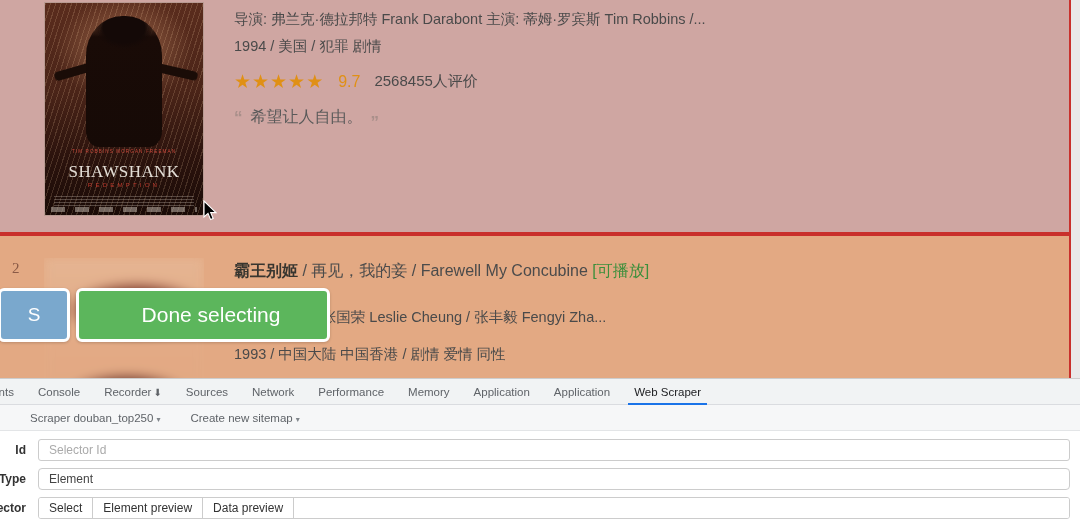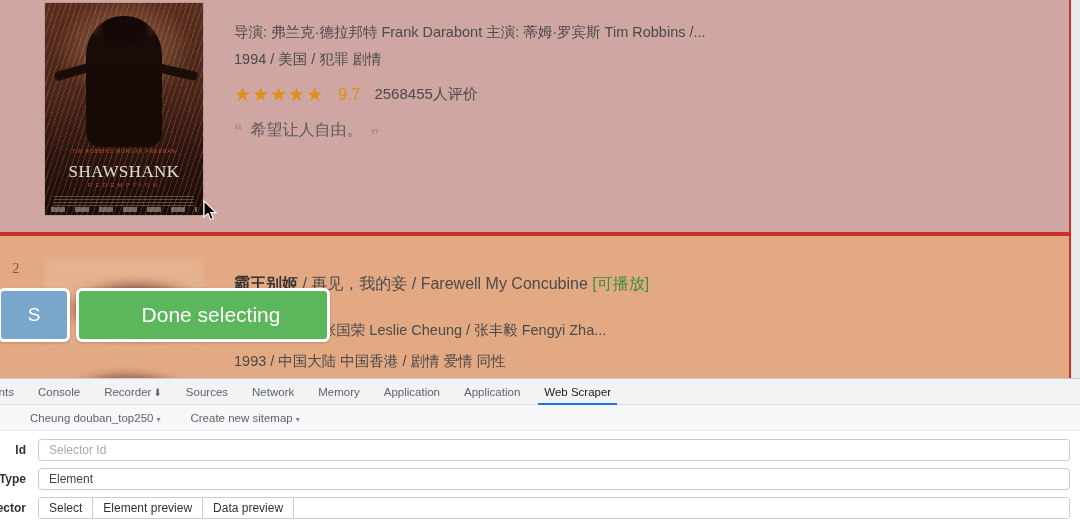--- a/index.html
+++ b/index.html
@@ -147,21 +147,20 @@
   
   .info { position: absolute; }
   #info1 { left: 240px; top: 8px; width: 820px; }
   #info2 { left: 240px; top: 24px; width: 820px; }
 
   .hd-title {
     font-size: 16px;
     color: #3b3b3b;
     line-height: 22px;
     white-space: nowrap;
-    margin-top: 13px;
   }
   .hd-title .cn { font-weight: bold; color: #37352f; }
   .hd-title .other { color: #4b4b4b; }
   .hd-title .playable { color: #3c8f3c; }
 
   .bd-line {
     font-size: 14.5px;
     color: #4a4a4a;
     line-height: 27px;
     white-space: nowrap;
@@ -389,21 +388,21 @@
         <div class="poster2-art"></div>
         <div class="poster2-dot"></div>
 
       </div>
 
       <div class="info" id="info2">
         <div class="hd-title">
           <span class="cn">霸王别姬</span><span class="other"> / 再见，我的妾 / Farewell My Concubine </span><span class="playable">[可播放]</span>
         </div>
         <div class="bd-line" style="margin-top:22px;">e Chen   主演: 张国荣 Leslie Cheung / 张丰毅 Fengyi Zha...</div>
-        <div class="bd-line" style="margin-top:4px;">1993 / 中国大陆 中国香港 / 剧情 爱情 同性</div>
+        <div class="bd-line" style="margin-top:10px;">1993 / 中国大陆 中国香港 / 剧情 爱情 同性</div>
       </div>
 
     </div>
   </div>
 
   <div id="selector-bar">
     <div class="sel-btn" id="sel-s">S</div>
     <div class="sel-btn" id="sel-done">Done selecting</div>
   </div>
 
@@ -428,37 +427,40 @@
     <div class="dt-tab">
       <span>Recorder</span><span class="rec-badge">⬇</span>
     </div>
     <div class="dt-tab">
       <span>Sources</span>
     </div>
     <div class="dt-tab">
       <span>Network</span>
     </div>
     <div class="dt-tab">
+      <span>Performance</span>
+    </div>
+    <div class="dt-tab">
       <span>Memory</span>
     </div>
     <div class="dt-tab">
       <span>Application</span>
     </div>
     <div class="dt-tab">
       <span>Application</span>
     </div>
     <div class="dt-tab active">
       <span>Web Scraper</span>
     </div>
   </div>
 
   <div id="ws-toolbar">
     <div style="width:46px"></div>
     <div class="ws-menu">
-      <span>Cheung douban_top250</span><span class="caret">▾</span>
+      <span>Scraper douban_top250</span><span class="caret">▾</span>
     </div>
     <div class="ws-menu">
       <span>Create new sitemap</span><span class="caret">▾</span>
     </div>
   </div>
 
   <div id="ws-form">
 
     <div class="form-row">
       <div class="form-label">Id</div>

